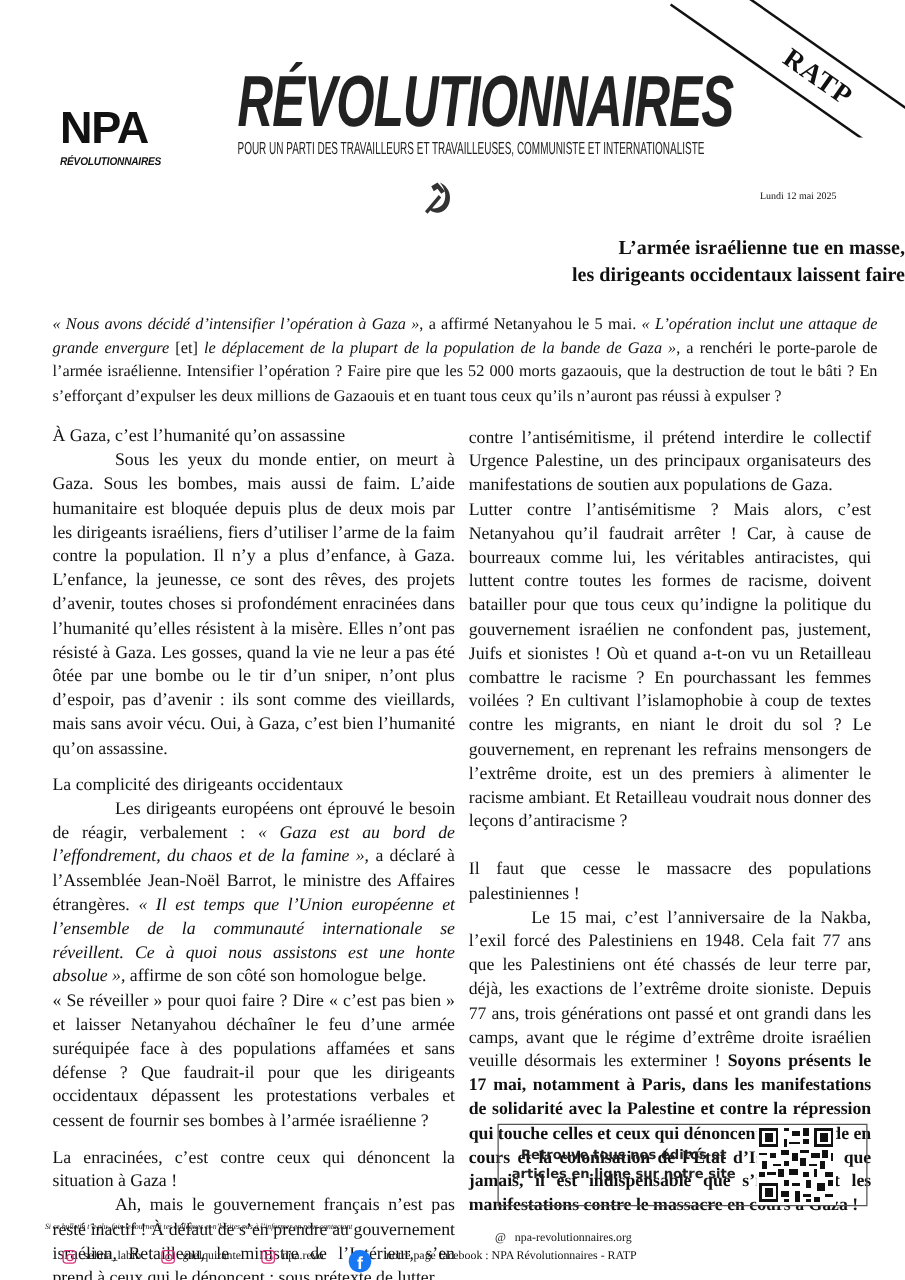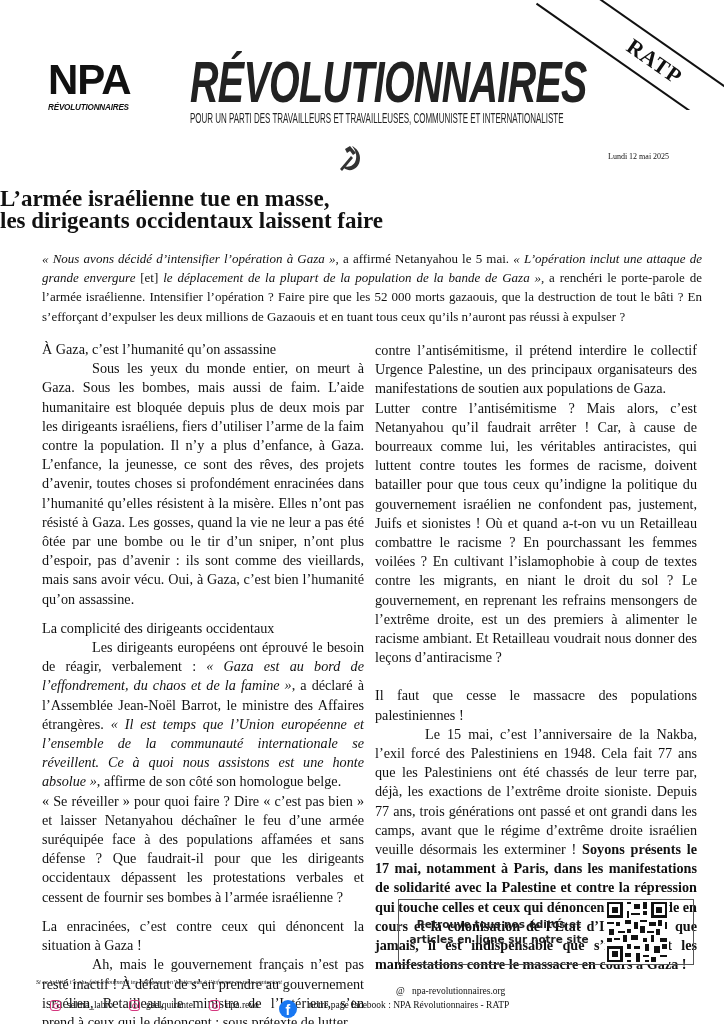--- a/index.html
+++ b/index.html
@@ -15,39 +15,39 @@
     transform-origin: 0 0; transform: rotate(35deg);
     display: flex; align-items: center; justify-content: center;
     background: #fff;
   }
   .banner-band span {
     font-family: "Liberation Serif", serif; font-weight: bold; font-size: 22px;
     letter-spacing: 1px;
   }
 
   .npa-logo { position: absolute; left: 48px; top: 60px; width: 90px; text-align: left; }
-  .npa-logo .big { font-family: "Liberation Sans", sans-serif; font-weight: 900; font-size: 42px; line-height: 40px; letter-spacing: -1px; color: #111; }
+  .npa-logo .big { font-family: "Liberation Sans", sans-serif; font-weight: 900; font-size: 36px; line-height: 40px; letter-spacing: -1px; color: #111; margin-top: 22px; }
   .npa-logo .small { font-family: "Liberation Sans", sans-serif; font-weight: bold; font-style: italic; font-size: 9px; letter-spacing: -0.2px; margin-top: 2px; transform: scaleX(0.9); transform-origin: 0 0; display: block; }
 
   .masthead { position: absolute; left: 190px; top: 52px; width: 400px; }
   .masthead .title {
     font-family: "Liberation Sans", sans-serif; font-weight: bold; font-style: italic;
     font-size: 58px; line-height: 60px; letter-spacing: -1px; color: #222;
     transform: scaleX(0.68); transform-origin: 0 0; white-space: nowrap; display: block;
   }
   .masthead .sub {
     font-family: "Liberation Sans", sans-serif; font-size: 14px; color: #222; white-space: nowrap;
     transform: scaleX(0.57); transform-origin: 0 0; display: block; margin-top: -2px;
   }
 
   .emblem { position: absolute; left: 336px; top: 143px; width: 26px; height: 30px; }
   .date { position: absolute; left: 608px; top: 152px; font-size: 8px; font-family: "Liberation Serif", serif; }
 
-  .headline { position: absolute; left: 0; top: 188px; width: 724px; text-align: left;
-    font-weight: bold; font-size: 23px; line-height: 22px; }
+  .headline { position: absolute; left: 0; top: 188px; width: 724px; text-align: right;
+    font-weight: bold; font-size: 16px; line-height: 22px; }
 
   .intro { position: absolute; left: 42px; top: 249px; width: 660px; font-size: 13px; line-height: 19.2px; text-align: justify; }
   .intro i { font-style: italic; }
 
   .col { position: absolute; top: 340px; font-size: 14.2px; line-height: 19.2px; text-align: justify; }
   .col.left { left: 42px; width: 322px; }
   .col.right { left: 375px; top: 341px; width: 322px; }
   .col h3 { font-size: 14.2px; font-weight: normal; line-height: 19.2px; text-align: justify; }
   .col p { text-align: justify; }
   .col p.indent { text-indent: 50px; }

